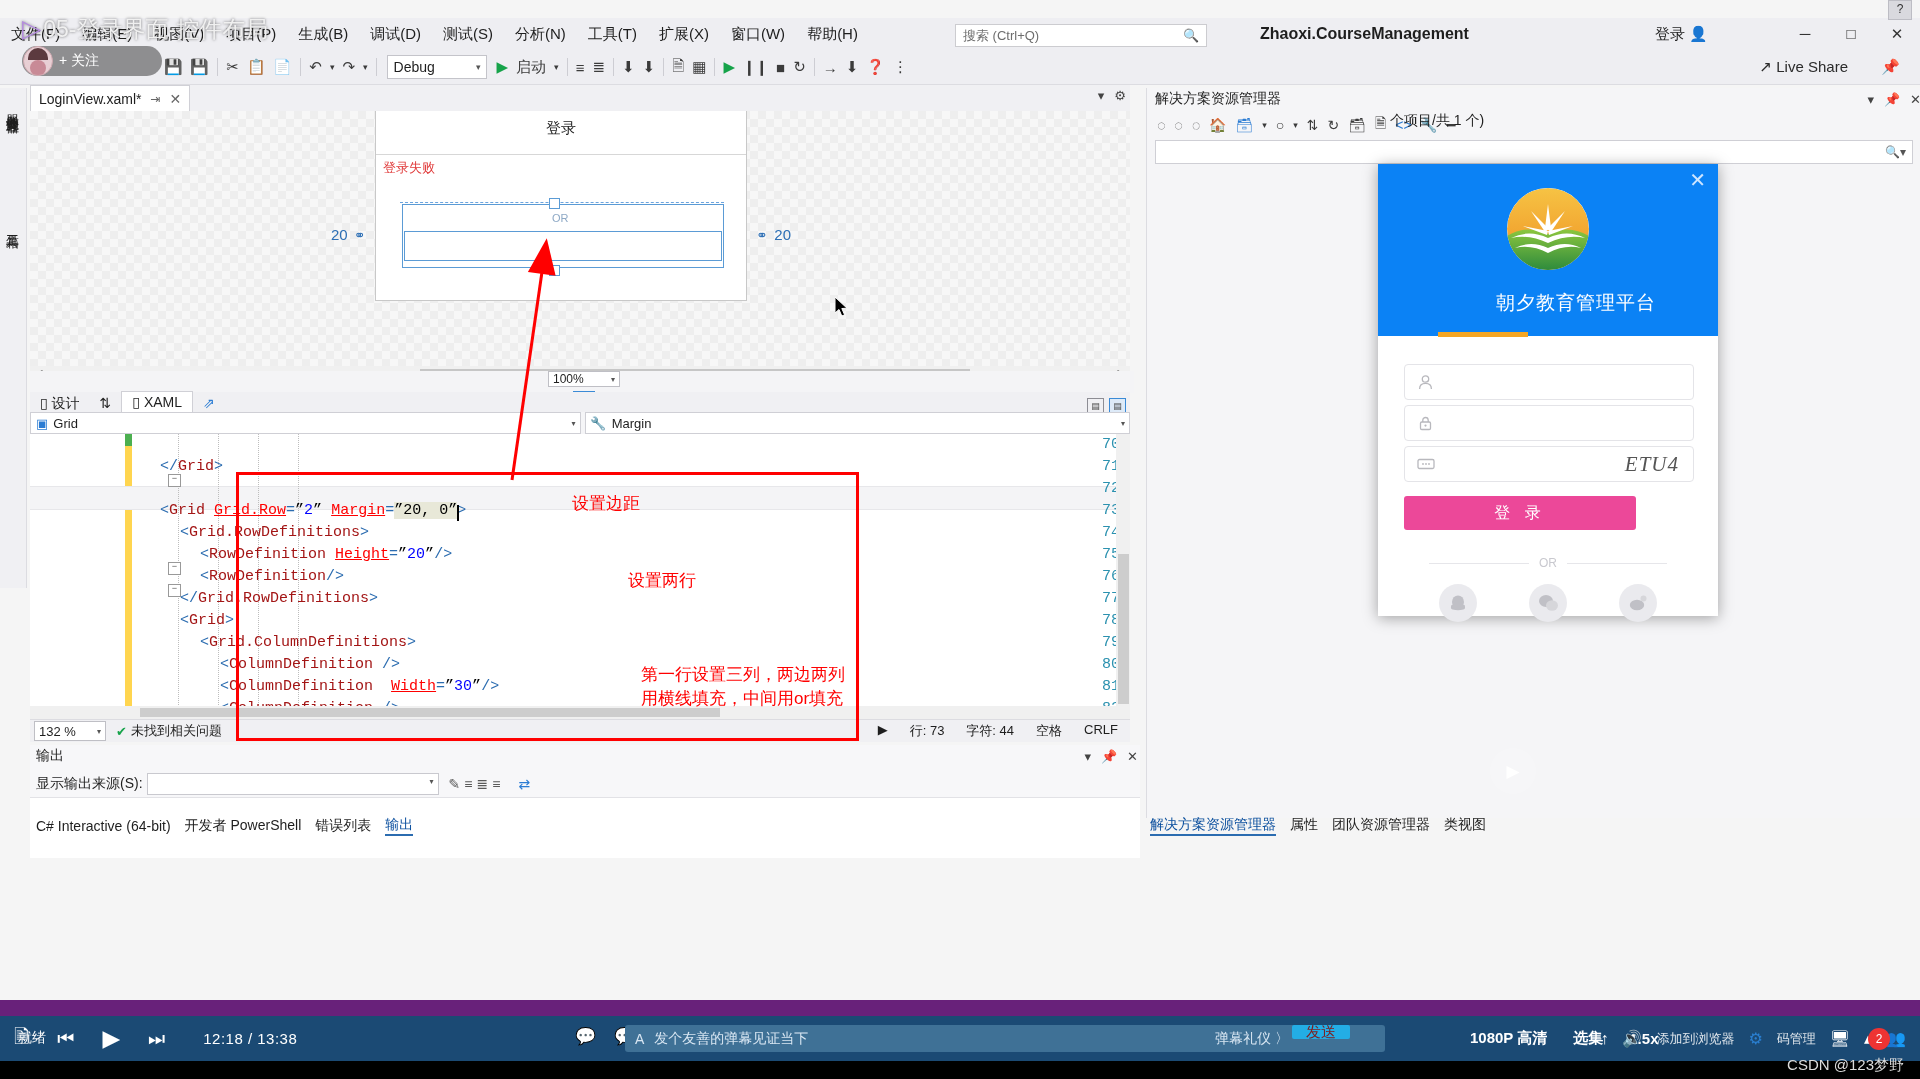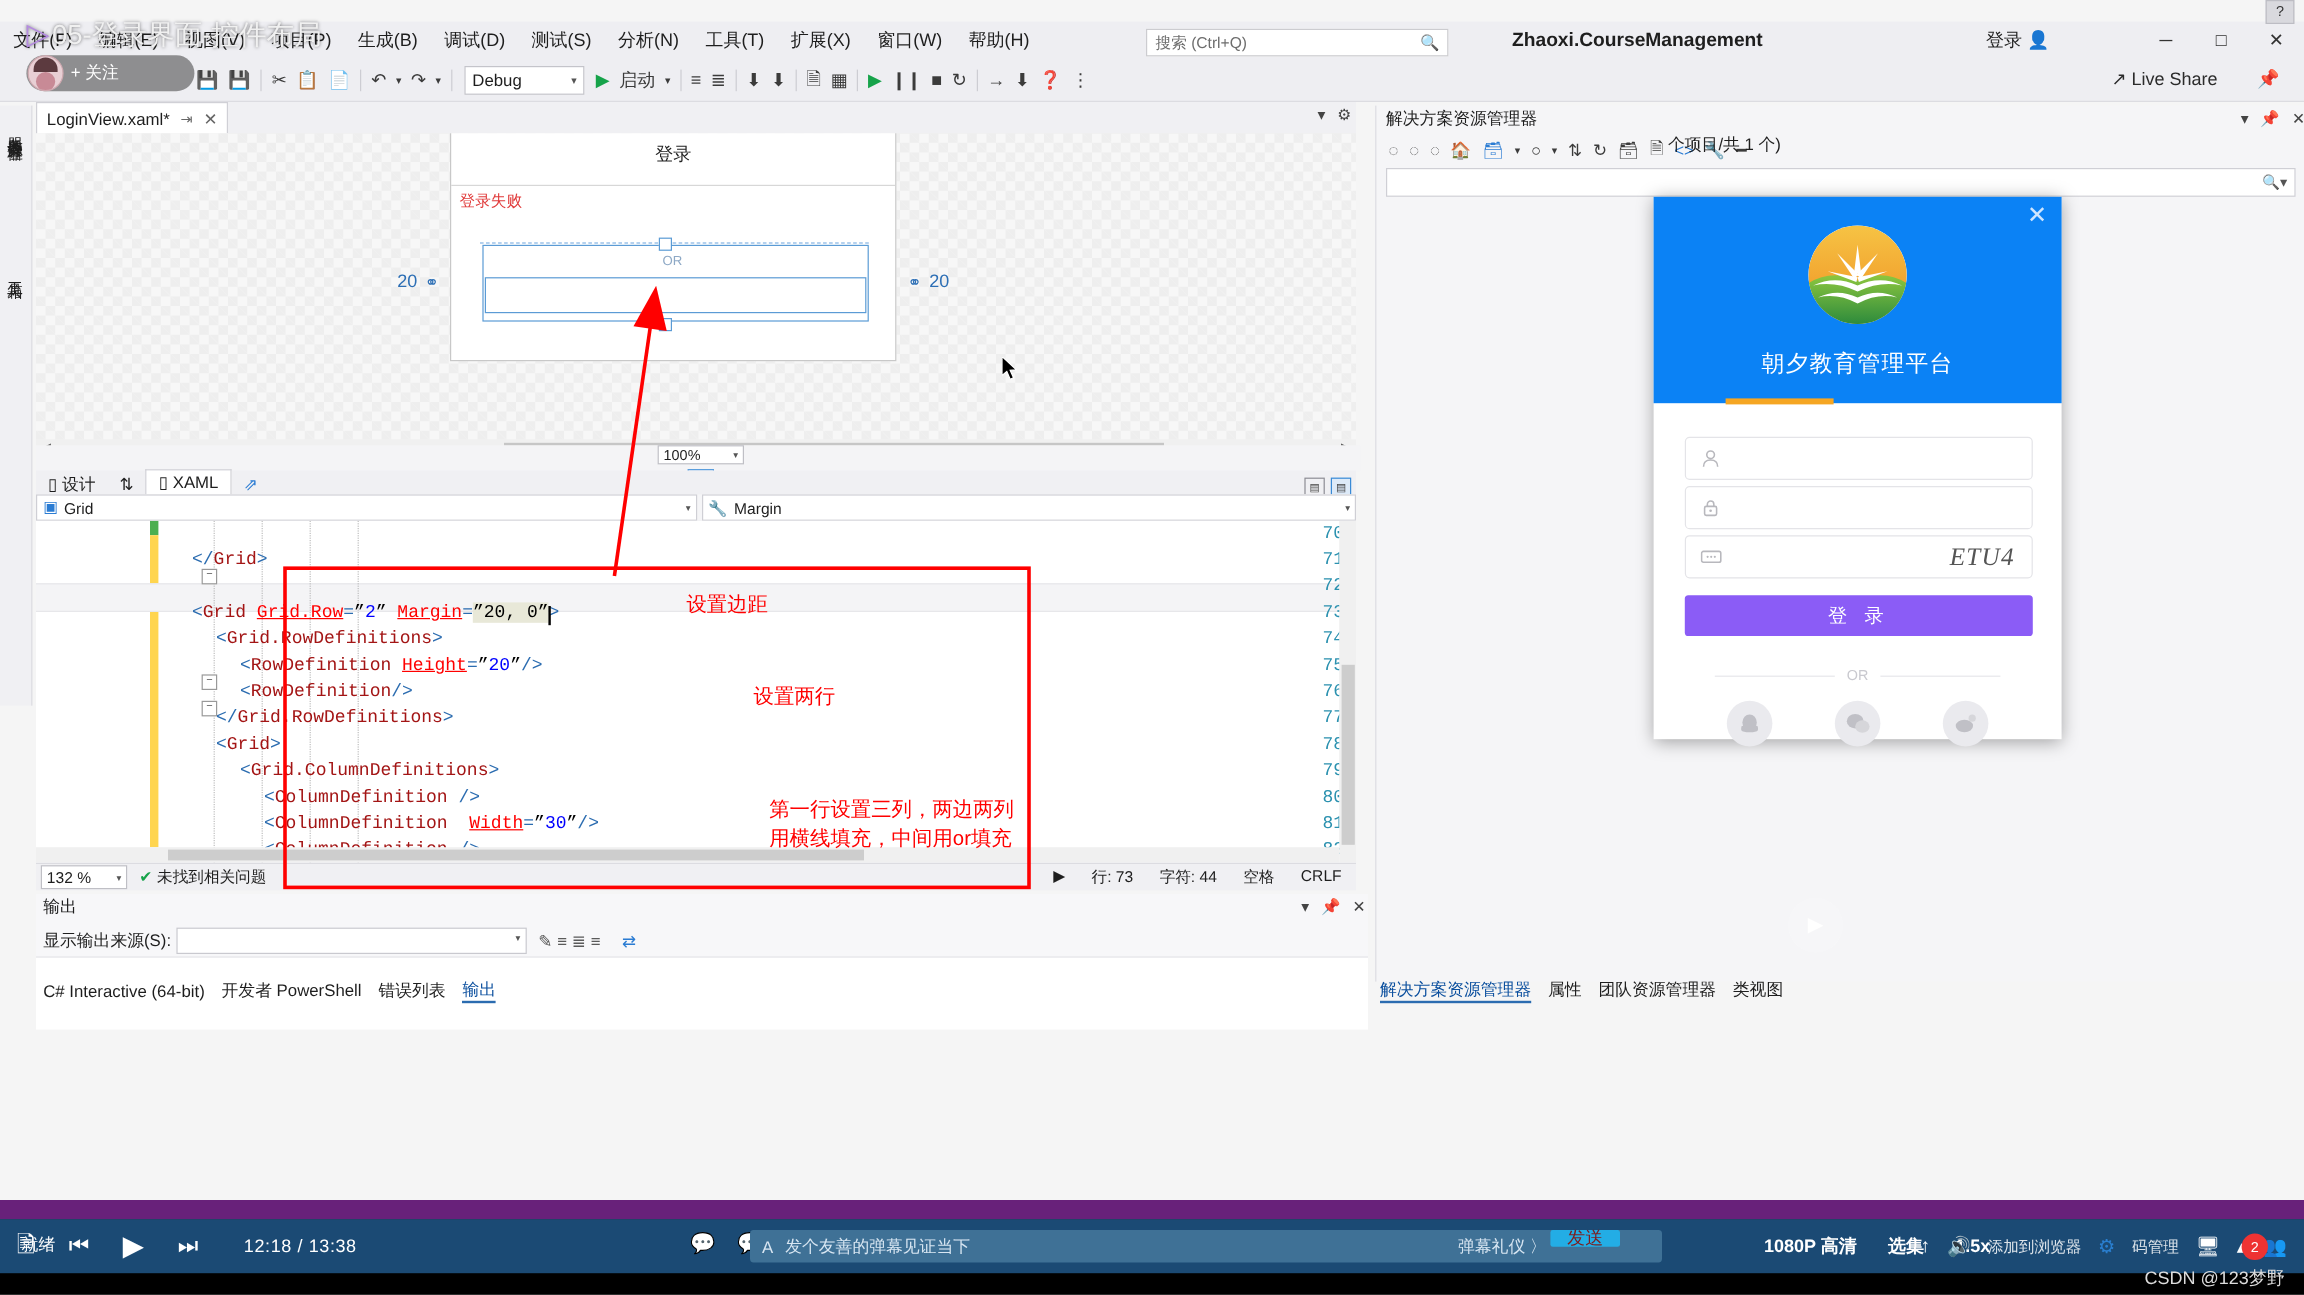--- a/index.html
+++ b/index.html
@@ -152,26 +152,26 @@
 
   
   .lefttabs{position:absolute;left:0;top:88px;width:26px;height:500px;background:#f0f0f3;border-right:1px solid #dcdce1;}
   .vtab{position:absolute;left:3px;writing-mode:vertical-rl;font-size:13px;color:#1e1e1e;letter-spacing:1px;}
 
   
   .loginwin{position:absolute;left:1378px;top:164px;width:340px;height:452px;background:#fff;box-shadow:0 2px 14px rgba(0,0,0,.35);z-index:25;}
   .lw-top{position:absolute;left:0;top:0;width:100%;height:172px;background:#0b82f5;}
   .lw-close{position:absolute;right:12px;top:8px;font-size:20px;color:#cfe6ff;line-height:16px;}
   .lw-logo{position:absolute;left:50%;top:24px;transform:translateX(-50%);width:82px;height:82px;border-radius:50%;background:#fff;overflow:hidden;}
-  .lw-title{position:absolute;left:0;top:126px;width:100%;text-align:center;font-size:19px;color:#fff;letter-spacing:1px;}
+  .lw-title{position:absolute;left:0;top:126px;width:100%;text-align:center;font-size:19px;color:#fff;letter-spacing:1px;padding-left:28px;}
   .lw-underline{position:absolute;left:60px;top:168px;width:90px;height:5px;background:#f5a623;}
   .lw-field{position:absolute;left:26px;width:288px;height:34px;border:1px solid #e4e4e8;border-radius:4px;background:#fff;display:flex;align-items:center;}
   .lw-field .fi{margin-left:12px;color:#b8b8bd;font-size:16px;display:flex;align-items:center;}
   .lw-captcha{position:absolute;right:14px;font-size:21px;font-style:italic;color:#555;font-family:"Liberation Serif","DejaVu Serif",serif;letter-spacing:1px;}
-  .lw-btn{position:absolute;left:26px;top:298px;width:290px;height:34px;background:#8b5cf6;border-radius:3px;color:#fff;font-size:16px;display:flex;align-items:center;justify-content:center;letter-spacing:5px;}
+  .lw-btn{position:absolute;left:26px;top:298px;width:232px;height:34px;background:#ec4899;border-radius:3px;color:#fff;font-size:16px;display:flex;align-items:center;justify-content:center;letter-spacing:5px;}
   .lw-or{position:absolute;left:0;top:358px;width:100%;display:flex;align-items:center;justify-content:center;gap:10px;color:#c9c9cf;font-size:12px;}
   .lw-or i{display:block;width:100px;height:1px;background:#e6e6ea;}
   .lw-socials{position:absolute;left:0;top:388px;width:100%;display:flex;justify-content:center;gap:52px;}
   .soc{width:38px;height:38px;border-radius:50%;background:#eaeaee;display:flex;align-items:center;justify-content:center;color:#b7b7bd;font-size:19px;}
 
   
   .vidbar{position:absolute;left:0;top:1016px;width:1920px;height:45px;background:#1b4a74;display:flex;align-items:center;color:#fff;}
   .vidbar .ic{font-size:19px;margin:0 14px;}
   .vidbar .time{font-size:15px;margin-left:24px;letter-spacing:0.5px;}
   .dmbox{position:absolute;left:625px;top:1025px;width:760px;height:27px;background:#3f7196;border-radius:3px;display:flex;align-items:center;color:#d8e6f2;font-size:14px;}

